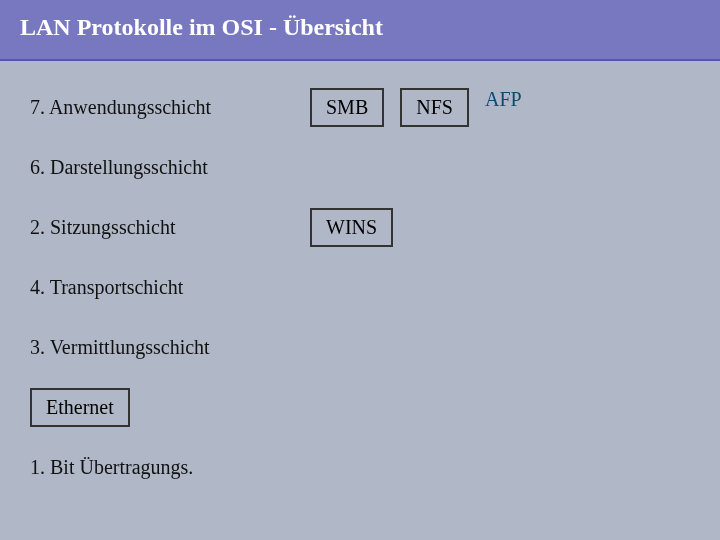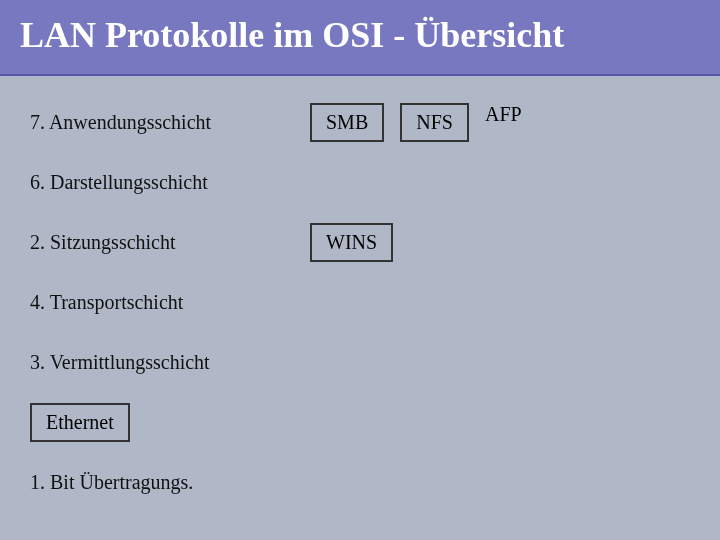--- a/index.html
+++ b/index.html
@@ -17,21 +17,21 @@
     }
 
     .header {
       background-color: #7878c0;
       padding: 14px 20px 18px 20px;
       border-bottom: 2px solid #5555aa;
     }
 
     .header-title {
       color: white;
-      font-size: 36px;
+      font-size: 24px;
       font-weight: bold;
       font-family: 'Times New Roman', Times, serif;
     }
 
     .content {
       padding: 20px 30px;
       display: flex;
       flex-direction: column;
       gap: 8px;
     }
@@ -63,21 +63,21 @@
       font-size: 20px;
       font-family: 'Times New Roman', Times, serif;
       background-color: #b0b8c8;
       min-width: 60px;
       text-align: center;
     }
 
     .protocol-text {
       font-size: 20px;
       font-family: 'Times New Roman', Times, serif;
-      color: #000000;
+      color: #0c4a6e;
     }
   </style>
 </head>
 <body>
 
 <div class="header">
   <span class="header-title">LAN Protokolle im OSI - Übersicht</span>
 </div>
 
 <div class="content">

